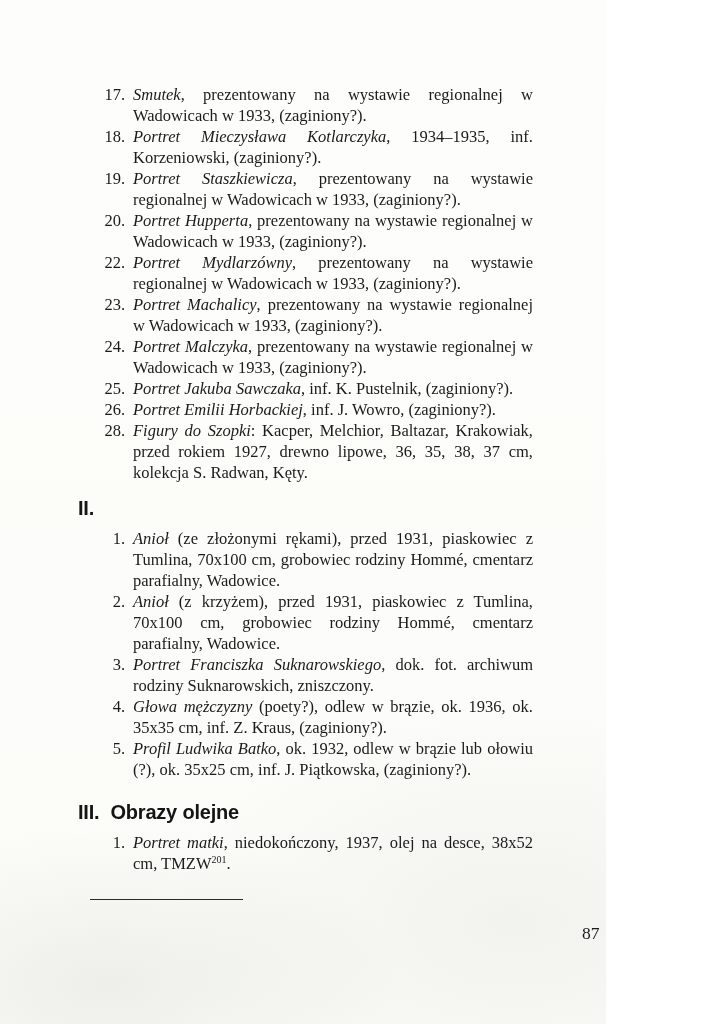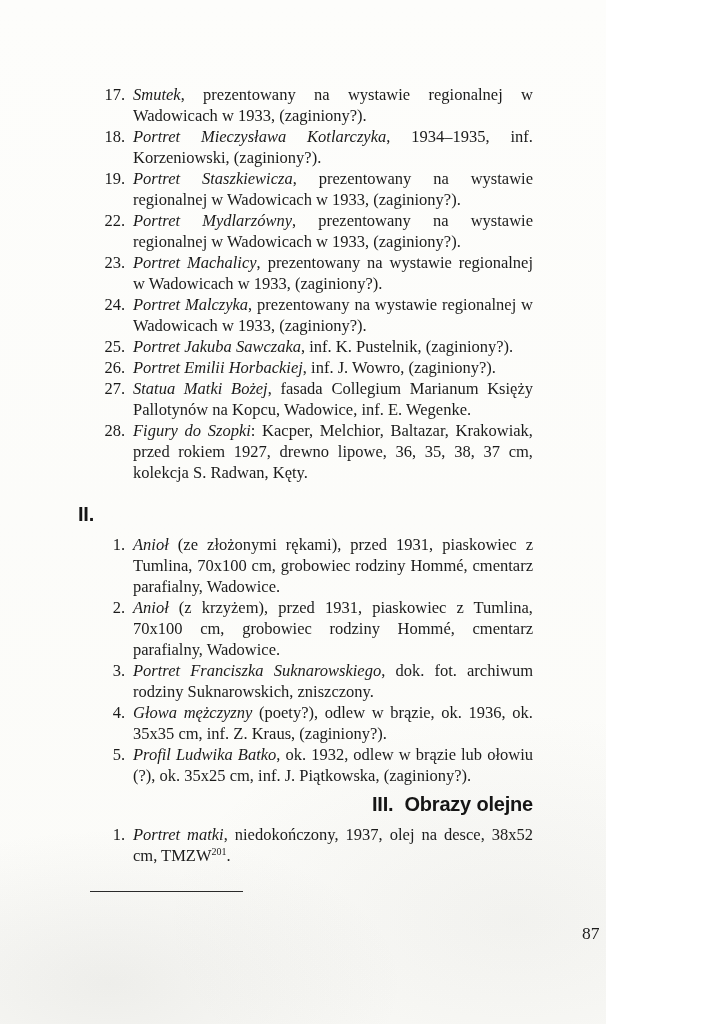--- a/index.html
+++ b/index.html
@@ -42,22 +42,22 @@
     align-items: baseline;
     margin-left: -22px;
     font-family: "Liberation Sans", sans-serif;
     font-weight: 700;
     font-size: 20px;
     line-height: 24px;
     letter-spacing: -0.2px;
     color: #151515;
   }
   .heading .hnum { margin-right: 11px; }
-  .heading-2 { margin-top: 19px; margin-bottom: 8px; }
-  .heading-3 { margin-top: 6px; margin-bottom: 8px; justify-content: flex-end; }
+  .heading-2 { margin-top: 13px; margin-bottom: 8px; }
+  .heading-3 { margin-top: 20px; margin-bottom: 8px; }
   .footnote {
     margin-top: 25px;
     margin-left: -10px;
   }
   .fn-rule {
     width: 153px;
     height: 0;
     border-top: 1.6px solid #2a2a2a;
     margin: 0;
   }
@@ -93,42 +93,42 @@
       </li>
       <li class="item">
         <span class="num">18.</span>
         <span class="itext"><i>Portret Mieczysława Kotlarczyka</i><span>, 1934–1935, inf. Korzeniowski, (zaginiony?).</span></span>
       </li>
       <li class="item">
         <span class="num">19.</span>
         <span class="itext"><i>Portret Staszkiewicza</i><span>, prezentowany na wystawie regionalnej w Wadowicach w 1933, (zaginiony?).</span></span>
       </li>
       <li class="item">
+        <span class="num">20.</span>
+        <span class="itext"><i>Portret Hupperta</i><span>, prezentowany na wystawie regionalnej w Wadowicach w 1933, (zaginiony?).</span></span>
+      </li>
+      <li class="item">
         <span class="num">22.</span>
         <span class="itext"><i>Portret Mydlarzówny</i><span>, prezentowany na wystawie regionalnej w Wadowicach w 1933, (zaginiony?).</span></span>
       </li>
       <li class="item">
         <span class="num">23.</span>
         <span class="itext"><i>Portret Machalicy</i><span>, prezentowany na wystawie regionalnej w Wadowicach w 1933, (zaginiony?).</span></span>
       </li>
       <li class="item">
         <span class="num">24.</span>
         <span class="itext"><i>Portret Malczyka</i><span>, prezentowany na wystawie regionalnej w Wadowicach w 1933, (zaginiony?).</span></span>
       </li>
       <li class="item">
         <span class="num">25.</span>
         <span class="itext"><i>Portret Jakuba Sawczaka</i><span>, inf. K. Pustelnik, (zaginiony?).</span></span>
       </li>
       <li class="item">
         <span class="num">26.</span>
         <span class="itext"><i>Portret Emilii Horbackiej</i><span>, inf. J. Wowro, (zaginiony?).</span></span>
-      </li>
-      <li class="item">
-        <span class="num">27.</span>
-        <span class="itext"><i>Statua Matki Bożej</i><span>, fasada Collegium Marianum Księży Pallotynów na Kopcu, Wadowice, inf. E. Wegenke.</span></span>
       </li>
       <li class="item">
         <span class="num">28.</span>
         <span class="itext"><i>Figury do Szopki</i><span>: Kacper, Melchior, Baltazar, Krakowiak, przed rokiem 1927, drewno lipowe, 36, 35, 38, 37 cm, kolekcja S. Radwan, Kęty.</span></span>
       </li>
     </ol>
 
     <div class="heading heading-2">
       <span class="hnum">II.</span>
     </div>

